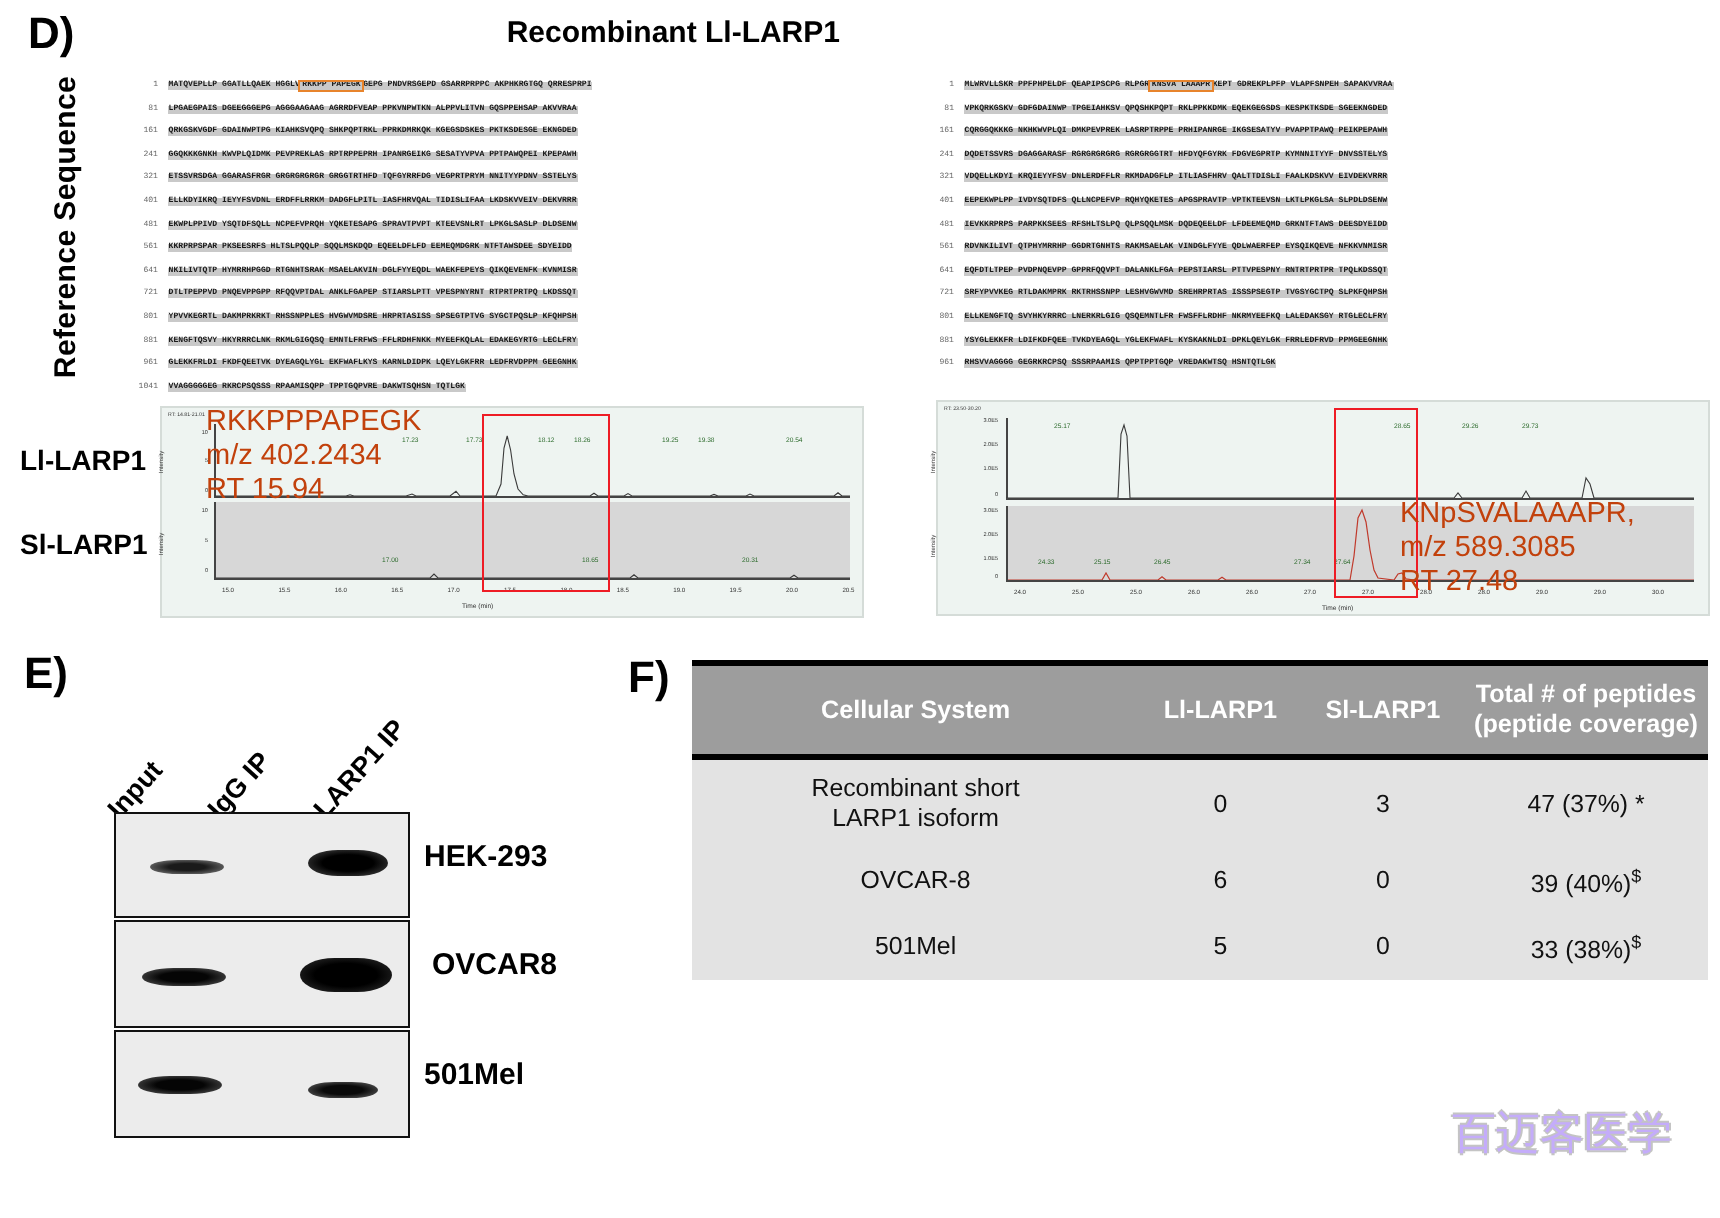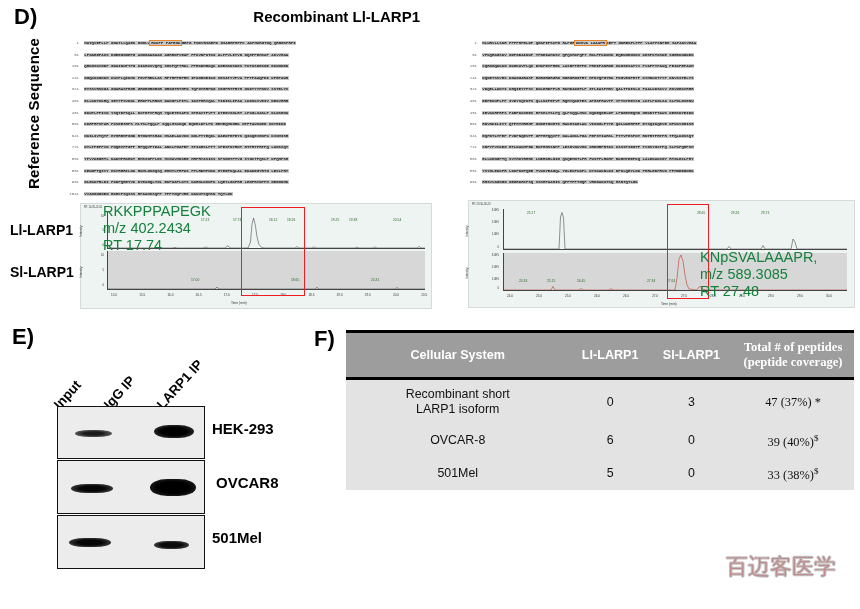--- a/index.html
+++ b/index.html
@@ -40,21 +40,21 @@
       font-family:"Liberation Sans",sans-serif;}
   .tick-lab{position:absolute;font-size:3.1px;color:#333;}
   .pk-lab{position:absolute;font-size:3.3px;color:#2b6a2b;}
   .pk-lab-r{position:absolute;font-size:3.3px;color:#2b6a2b;}
   .yt{position:absolute;font-size:2.8px;color:#333;text-align:right;}
   .ylabel{position:absolute;font-size:3px;color:#333;transform:rotate(-90deg);}
   .xlabel{position:absolute;font-size:3.3px;color:#333;}
 
   .red-box{position:absolute;border:1.8px solid #ee1c25;}
 
-  .callout{position:absolute;font-size:14.5px;line-height:17px;color:#15803d;}
+  .callout{position:absolute;font-size:14.5px;line-height:17px;color:#c2410c;}
 
   .iso-lab{position:absolute;font-weight:bold;font-size:14px;}
 
   
   #panel-e{position:absolute;left:0;top:322px;width:310px;height:287px;}
   .lane-label{position:absolute;font-weight:bold;font-size:13.5px;
       transform:rotate(-48deg);transform-origin:left bottom;white-space:nowrap;}
   .blot{position:absolute;background:#ececec;border:1.4px solid #111;}
   .band{position:absolute;border-radius:45%/60%;}
   .blot-name{position:absolute;font-weight:bold;font-size:15px;}
@@ -62,27 +62,27 @@
   
   #panel-f{position:absolute;left:310px;top:322px;width:550px;height:287px;}
   table.ftab{position:absolute;left:36px;top:8px;width:508px;border-collapse:collapse;
       font-size:12.4px;}
   table.ftab thead th{background:#9d9d9d;color:#fff;font-weight:bold;
       padding:7px 2px;text-align:center;font-size:12.6px;line-height:15px;
       border-top:3px solid #000;border-bottom:3px solid #000;}
   table.ftab tbody td{padding:7px 2px;text-align:center;color:#111;line-height:15px;}
   table.ftab tbody tr.alt td{background:#e3e3e3;}
   table.ftab tbody tr.last td{border-bottom:3px solid #000;}
-  .c1{width:44%;} .c2{width:16%;} .c3{width:16%;} .c4{width:24%;font-family:Liberation Serif, serif;}
+  .c1{width:44%;} .c2{width:16%;} .c3{width:16%;} .c4{width:24%;}
   sup.sym{font-size:9px;vertical-align:super;}
 
   
   #watermark{position:absolute;left:686px;top:548px;width:172px;height:44px;
       opacity:.5;pointer-events:none;}
-  #wm-text{position:absolute;left:40px;top:4px;font-size:22px;color:#7f1d1d;
+  #wm-text{position:absolute;left:40px;top:4px;font-size:22px;color:#8b5cf6;
       font-family:"DejaVu Sans",sans-serif;
       text-shadow:-1px 0 #8a8a8a,0 1px #8a8a8a,1px 0 #8a8a8a,0 -1px #8a8a8a;
       white-space:nowrap;}
 </style>
 </head>
 <body>
 
 <div id="panel-d">
 
   <div class="panel-letter" style="left:14px;top:4px;">D)</div>
@@ -155,21 +155,21 @@
     <div class="xlabel" style="left:150px;top:97px;">Time (min)</div>
     <div class="ylabel" style="left:-6px;top:25px;">Intensity</div>
     <div class="ylabel" style="left:-6px;top:66px;">Intensity</div>
 
     <div class="red-box" style="left:160px;top:3px;width:62px;height:87px;"></div>
   </div>
 
   <div class="callout" style="left:103px;top:203px;">
     <div>RKKPPPAPEGK</div>
     <div>m/z 402.2434</div>
-    <div>RT 17.74</div>
+    <div>RT 15.94</div>
   </div>
 
   <div class="chrom" id="chrom-right">
     <div class="chrom-head">RT: 23.50-30.20</div>
 
     <div style="position:absolute;left:34px;top:8px;width:344px;height:40px;">
       <div class="axis-line" style="left:0;top:40px;width:344px;background:#444;"></div>
       <div class="vaxis" style="left:0;top:0;height:40px;background:#444;"></div>
       <svg width="344" height="40" style="position:absolute;left:0;top:0;">
         <path d="M0,40 L56,40 L57.5,8 L59,3.5 L60.5,9 L62,40 L224,40 L226,37.5 L228,40

